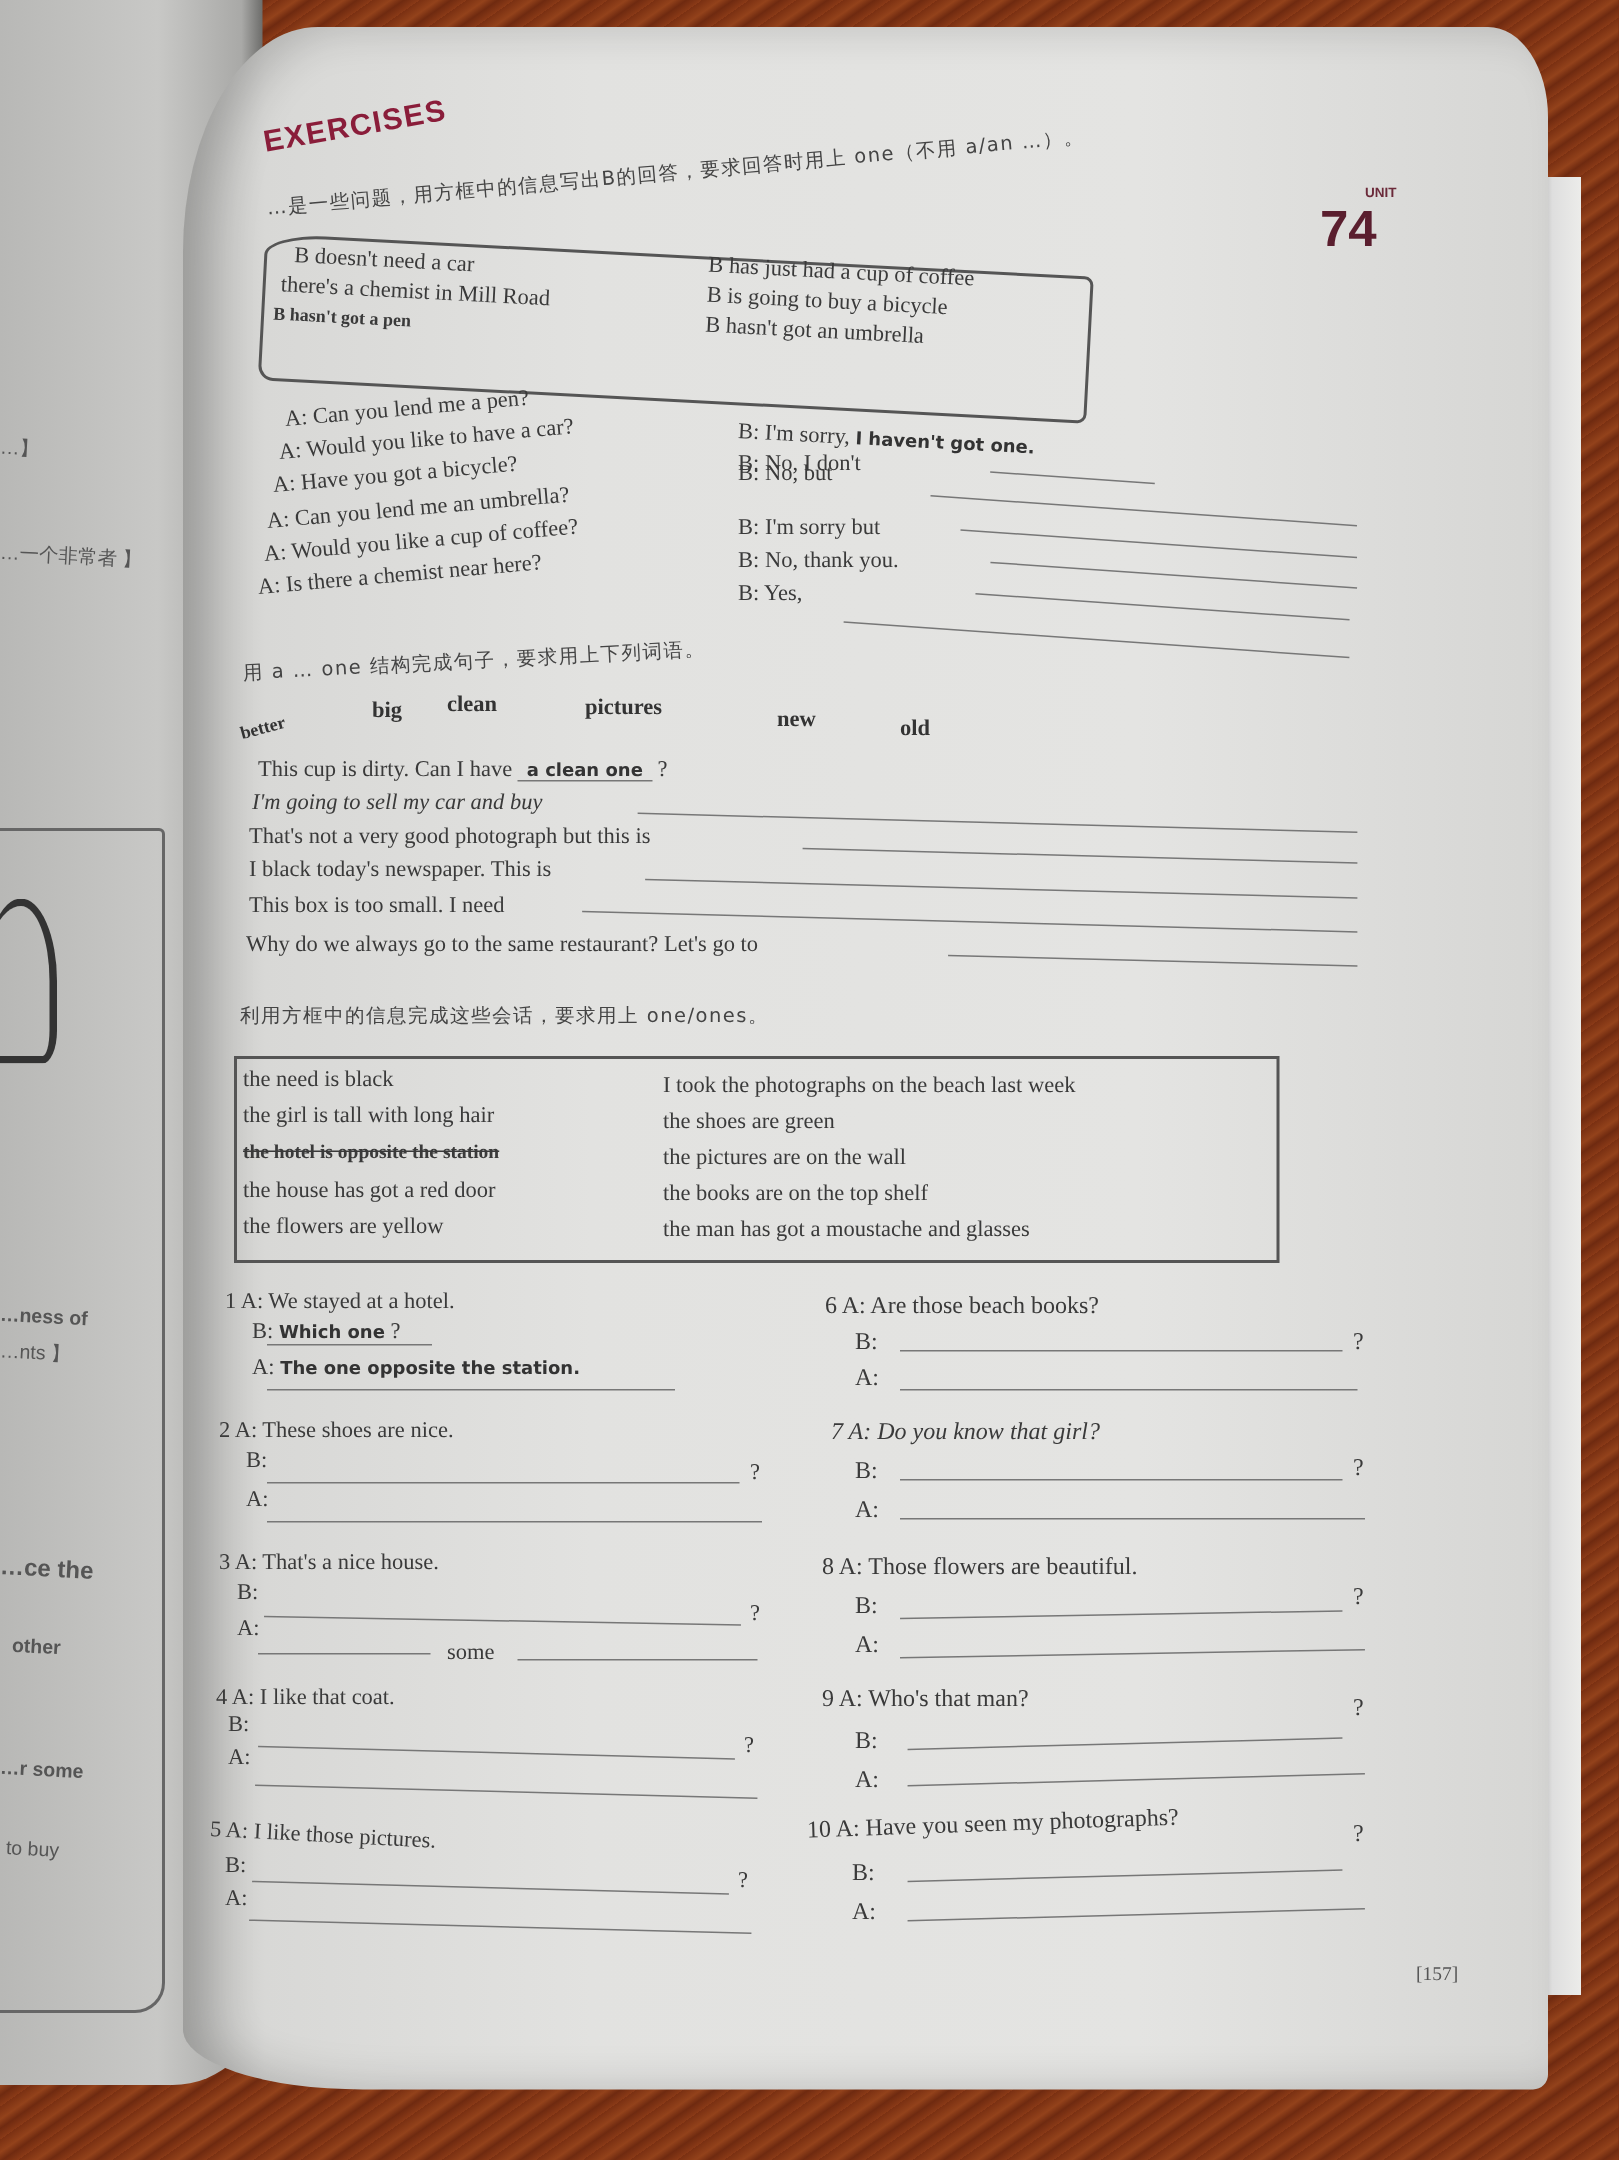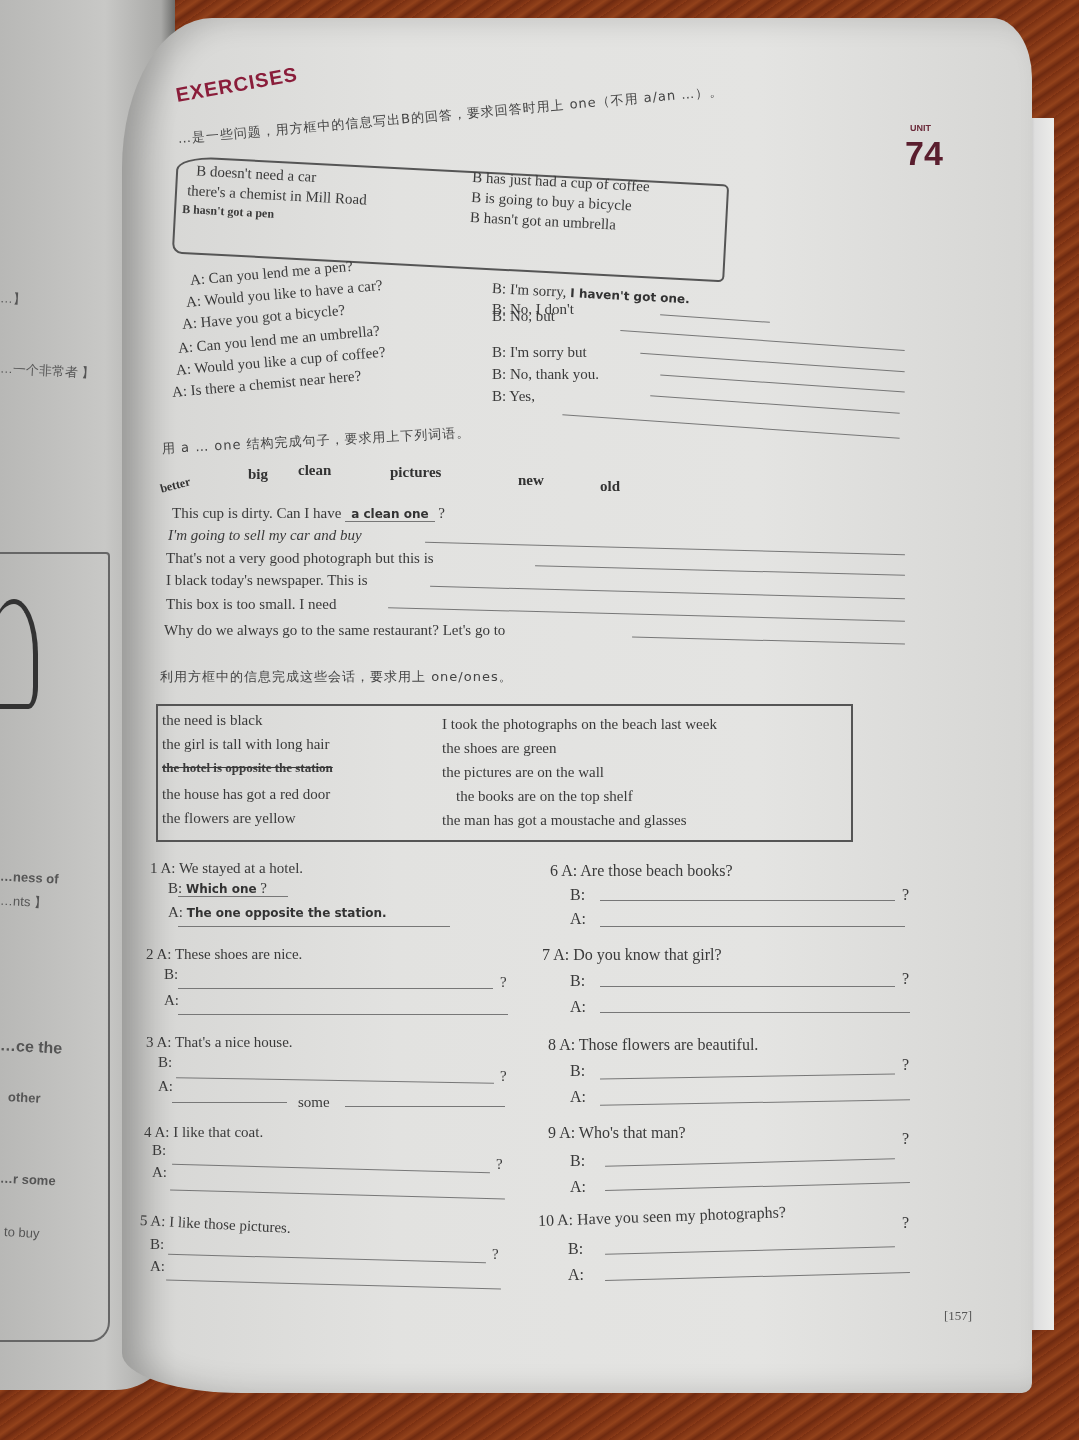--- a/index.html
+++ b/index.html
@@ -59,21 +59,21 @@
     <div class="sketch"></div>
   </div>
 </div>
 
 <div class="right-edge"></div>
 
 <div class="page"></div>
 
 <div class="abs heading" style="left:178px;top:84px;transform:rotate(-10deg);transform-origin:left bottom;">EXERCISES</div>
 <div class="abs unit-label" style="left:910px;top:123px;">UNIT</div>
-<div class="abs unit-num" style="left:905px;top:134px;">74</div>
+<div class="abs unit-num" style="left:880px;top:134px;">74</div>
 
 <div class="abs cn" style="left:178px;top:130px;transform:rotate(-5deg);transform-origin:left;">…是一些问题，用方框中的信息写出B的回答，要求回答时用上 one（不用 a/an …）。</div>
 
 <div class="box" style="left:174px;top:170px;width:553px;height:98px;transform:rotate(3deg);border-radius:40px 6px 6px 10px / 14px 6px 6px 10px;">
   <div class="abs t14" style="left:18px;top:4px;">B doesn't need a car</div>
   <div class="abs t14" style="left:10px;top:24px;">there's a chemist in Mill Road</div>
   <div class="abs t14" style="left:6px;top:44px;font-weight:bold;font-size:12px;">B hasn't got a pen</div>
   <div class="abs t14" style="left:294px;top:-4px;">B has just had a cup of coffee</div>
   <div class="abs t14" style="left:294px;top:16px;">B is going to buy a bicycle</div>
   <div class="abs t14" style="left:294px;top:36px;">B hasn't got an umbrella</div>
@@ -137,21 +137,21 @@
 
 <div class="box" style="left:156px;top:704px;width:697px;height:138px;">
   <div class="abs t14" style="left:4px;top:6px;">the need is black</div>
   <div class="abs t14" style="left:4px;top:30px;">the girl is tall with long hair</div>
   <div class="abs t14 strike" style="left:4px;top:54px;font-size:13px;">the hotel is opposite the station</div>
   <div class="abs t14" style="left:4px;top:80px;">the house has got a red door</div>
   <div class="abs t14" style="left:4px;top:104px;">the flowers are yellow</div>
   <div class="abs t14" style="left:284px;top:10px;">I took the photographs on the beach last week</div>
   <div class="abs t14" style="left:284px;top:34px;">the shoes are green</div>
   <div class="abs t14" style="left:284px;top:58px;">the pictures are on the wall</div>
-  <div class="abs t14" style="left:298px;top:82px;">the books are on the top shelf</div>
+  <div class="abs t14" style="left:284px;top:82px;">the books are on the top shelf</div>
   <div class="abs t14" style="left:284px;top:106px;">the man has got a moustache and glasses</div>
 </div>
 
 <div>
 
   <div class="abs t14" style="left:150px;top:860px;"><span>1</span> <span>A: We stayed at a hotel.</span></div>
   <div class="abs t14" style="left:168px;top:880px;"><span>B: </span><span class="hand">Which one</span> <span>?</span></div>
   <div class="abs t14" style="left:168px;top:904px;"><span>A: </span><span class="hand">The one opposite the station.</span></div>
   <div class="blank" style="left:178px;top:896px;width:110px;"></div>
   <div class="blank" style="left:178px;top:926px;width:272px;"></div>
@@ -189,21 +189,21 @@
 
 <div>
 
   <div class="abs t15" style="left:550px;top:862px;"><span>6</span> <span>A: Are those beach books?</span></div>
   <div class="abs t15" style="left:570px;top:886px;">B:</div>
   <div class="blank" style="left:600px;top:900px;width:295px;"></div>
   <div class="abs t15" style="left:902px;top:886px;">?</div>
   <div class="abs t15" style="left:570px;top:910px;">A:</div>
   <div class="blank" style="left:600px;top:926px;width:305px;"></div>
 
-  <div class="abs t15" style="left:542px;top:946px;"><span>7</span> <span>A: Do you know that girl?</span></div>
+  <div class="abs t15" style="left:554px;top:946px;font-style:italic;"><span>7</span> <span>A: Do you know that girl?</span></div>
   <div class="abs t15" style="left:570px;top:972px;">B:</div>
   <div class="blank" style="left:600px;top:986px;width:295px;"></div>
   <div class="abs t15" style="left:902px;top:970px;">?</div>
   <div class="abs t15" style="left:570px;top:998px;">A:</div>
   <div class="blank" style="left:600px;top:1012px;width:310px;"></div>
 
   <div class="abs t15" style="left:548px;top:1036px;"><span>8</span> <span>A: Those flowers are beautiful.</span></div>
   <div class="abs t15" style="left:570px;top:1062px;">B:</div>
   <div class="blank" style="left:600px;top:1076px;width:295px;transform:rotate(-1deg);"></div>
   <div class="abs t15" style="left:902px;top:1056px;">?</div>

